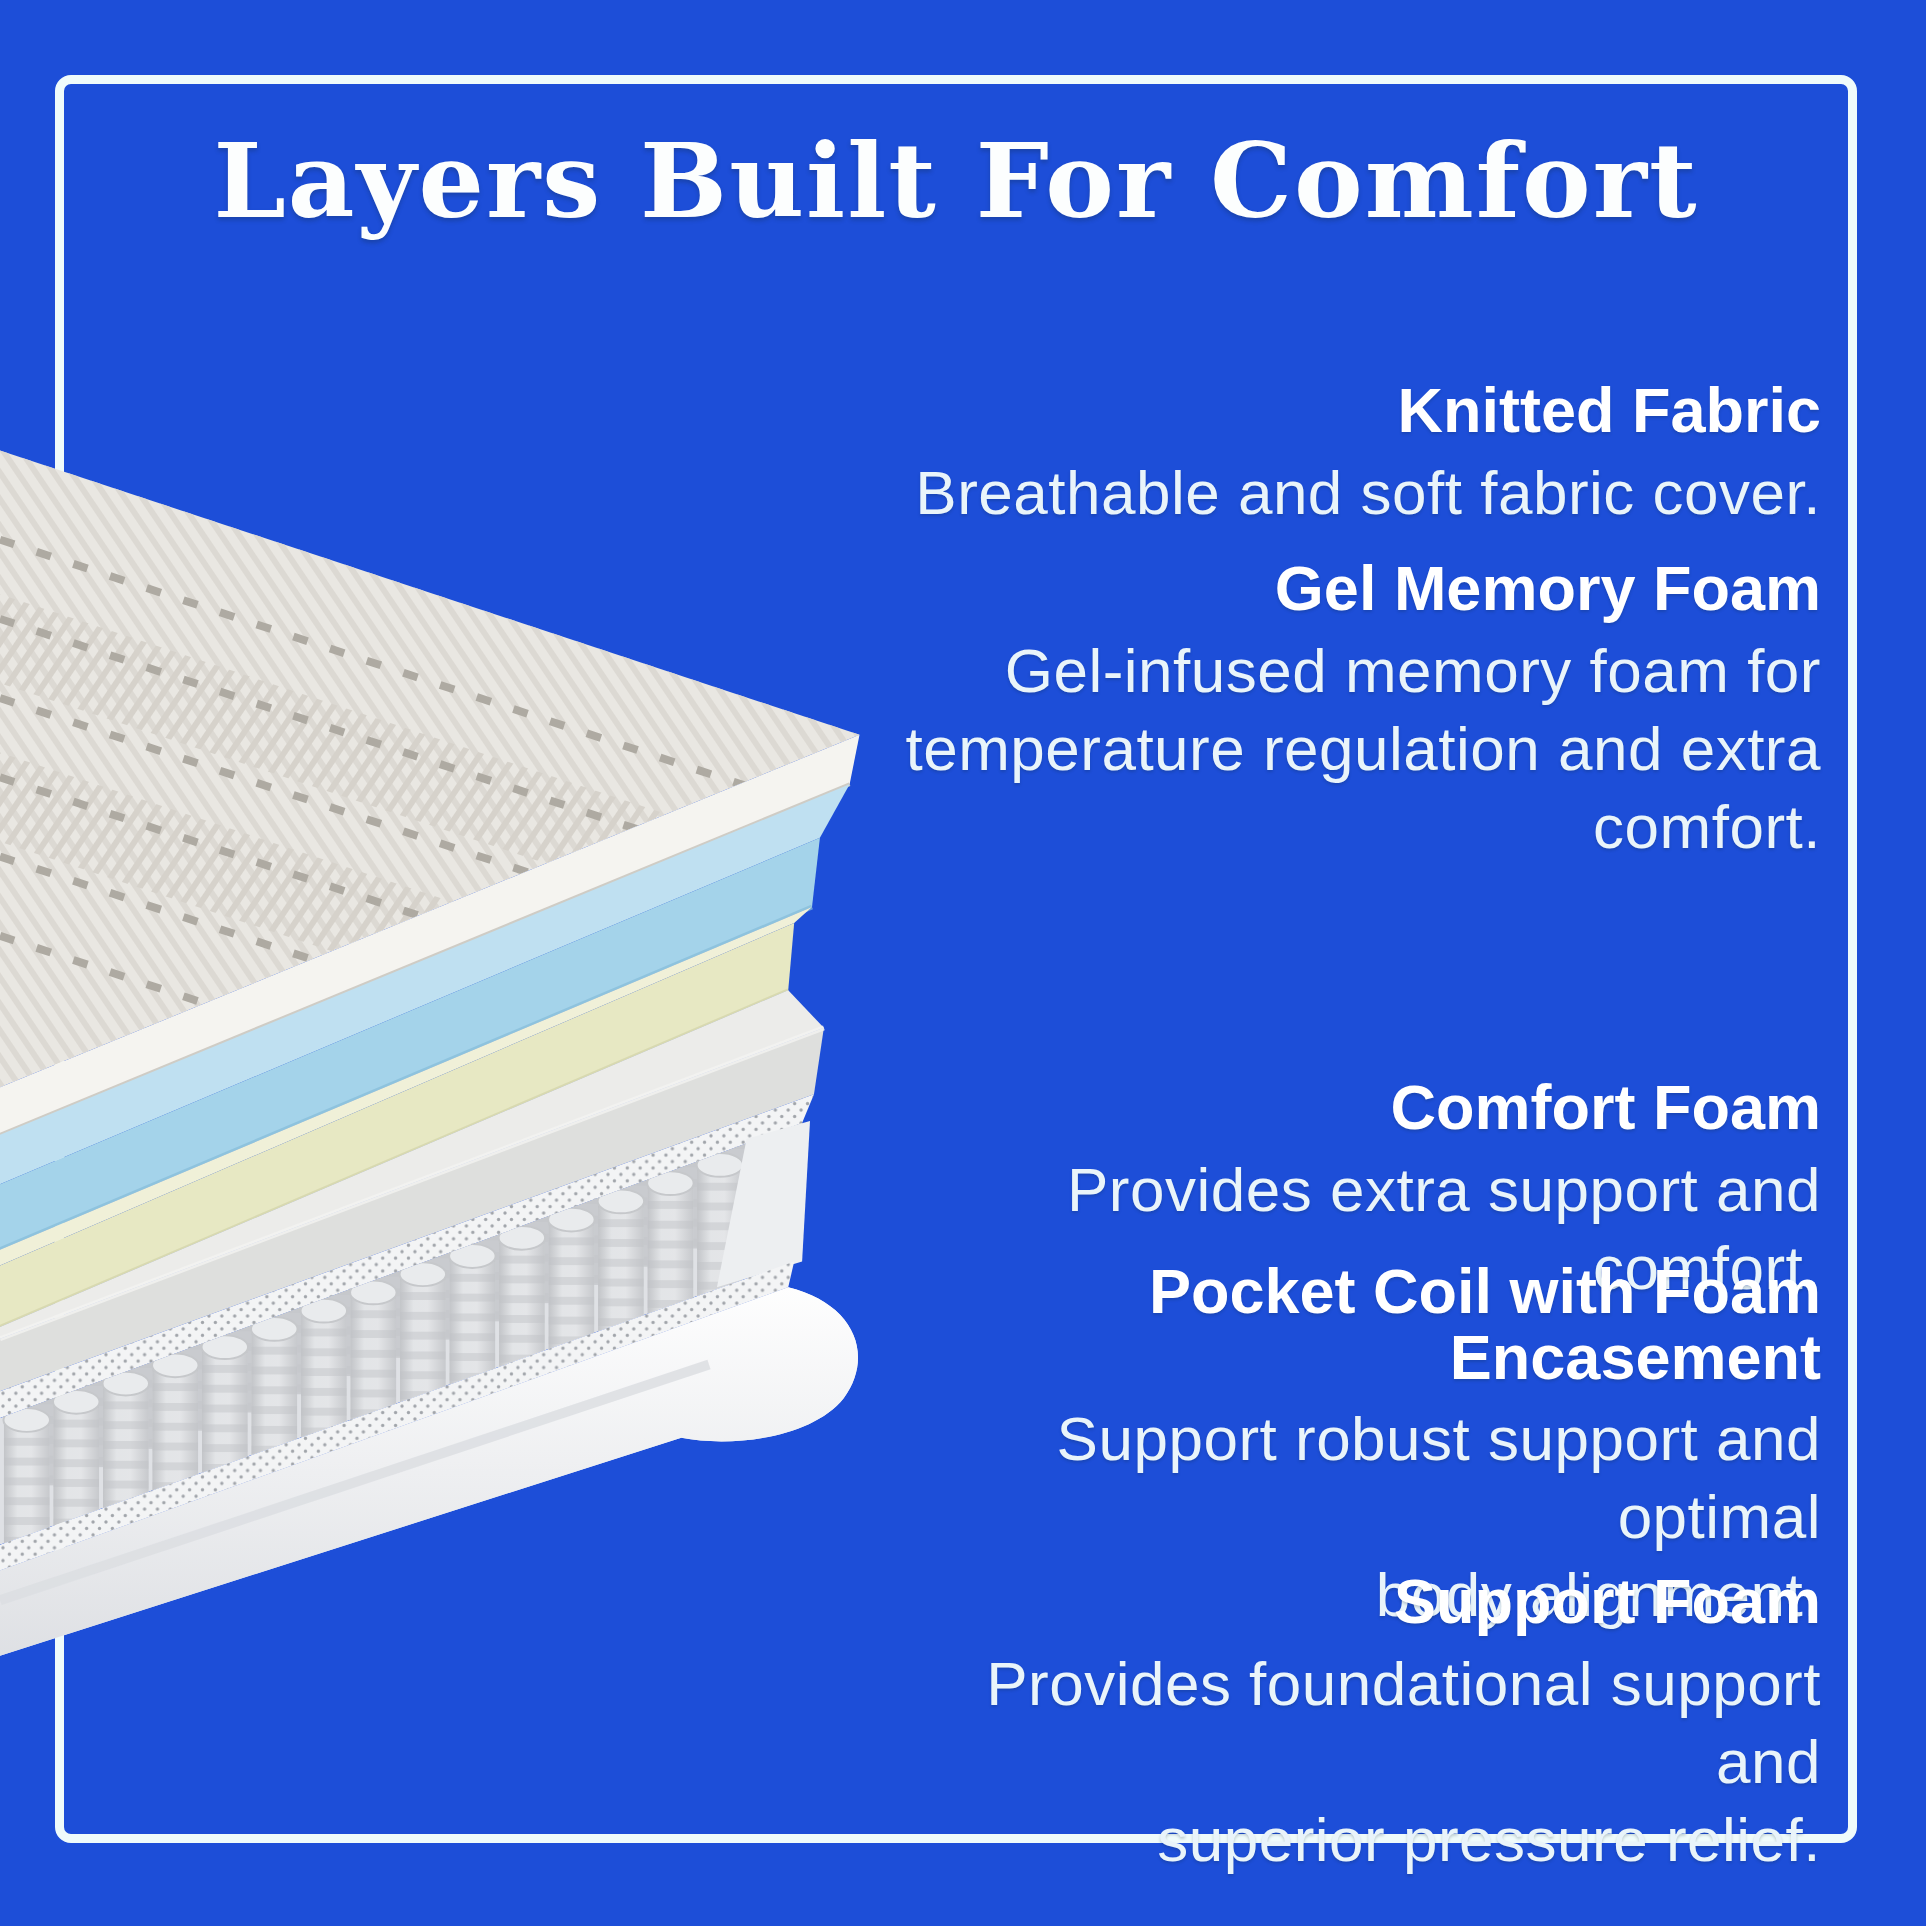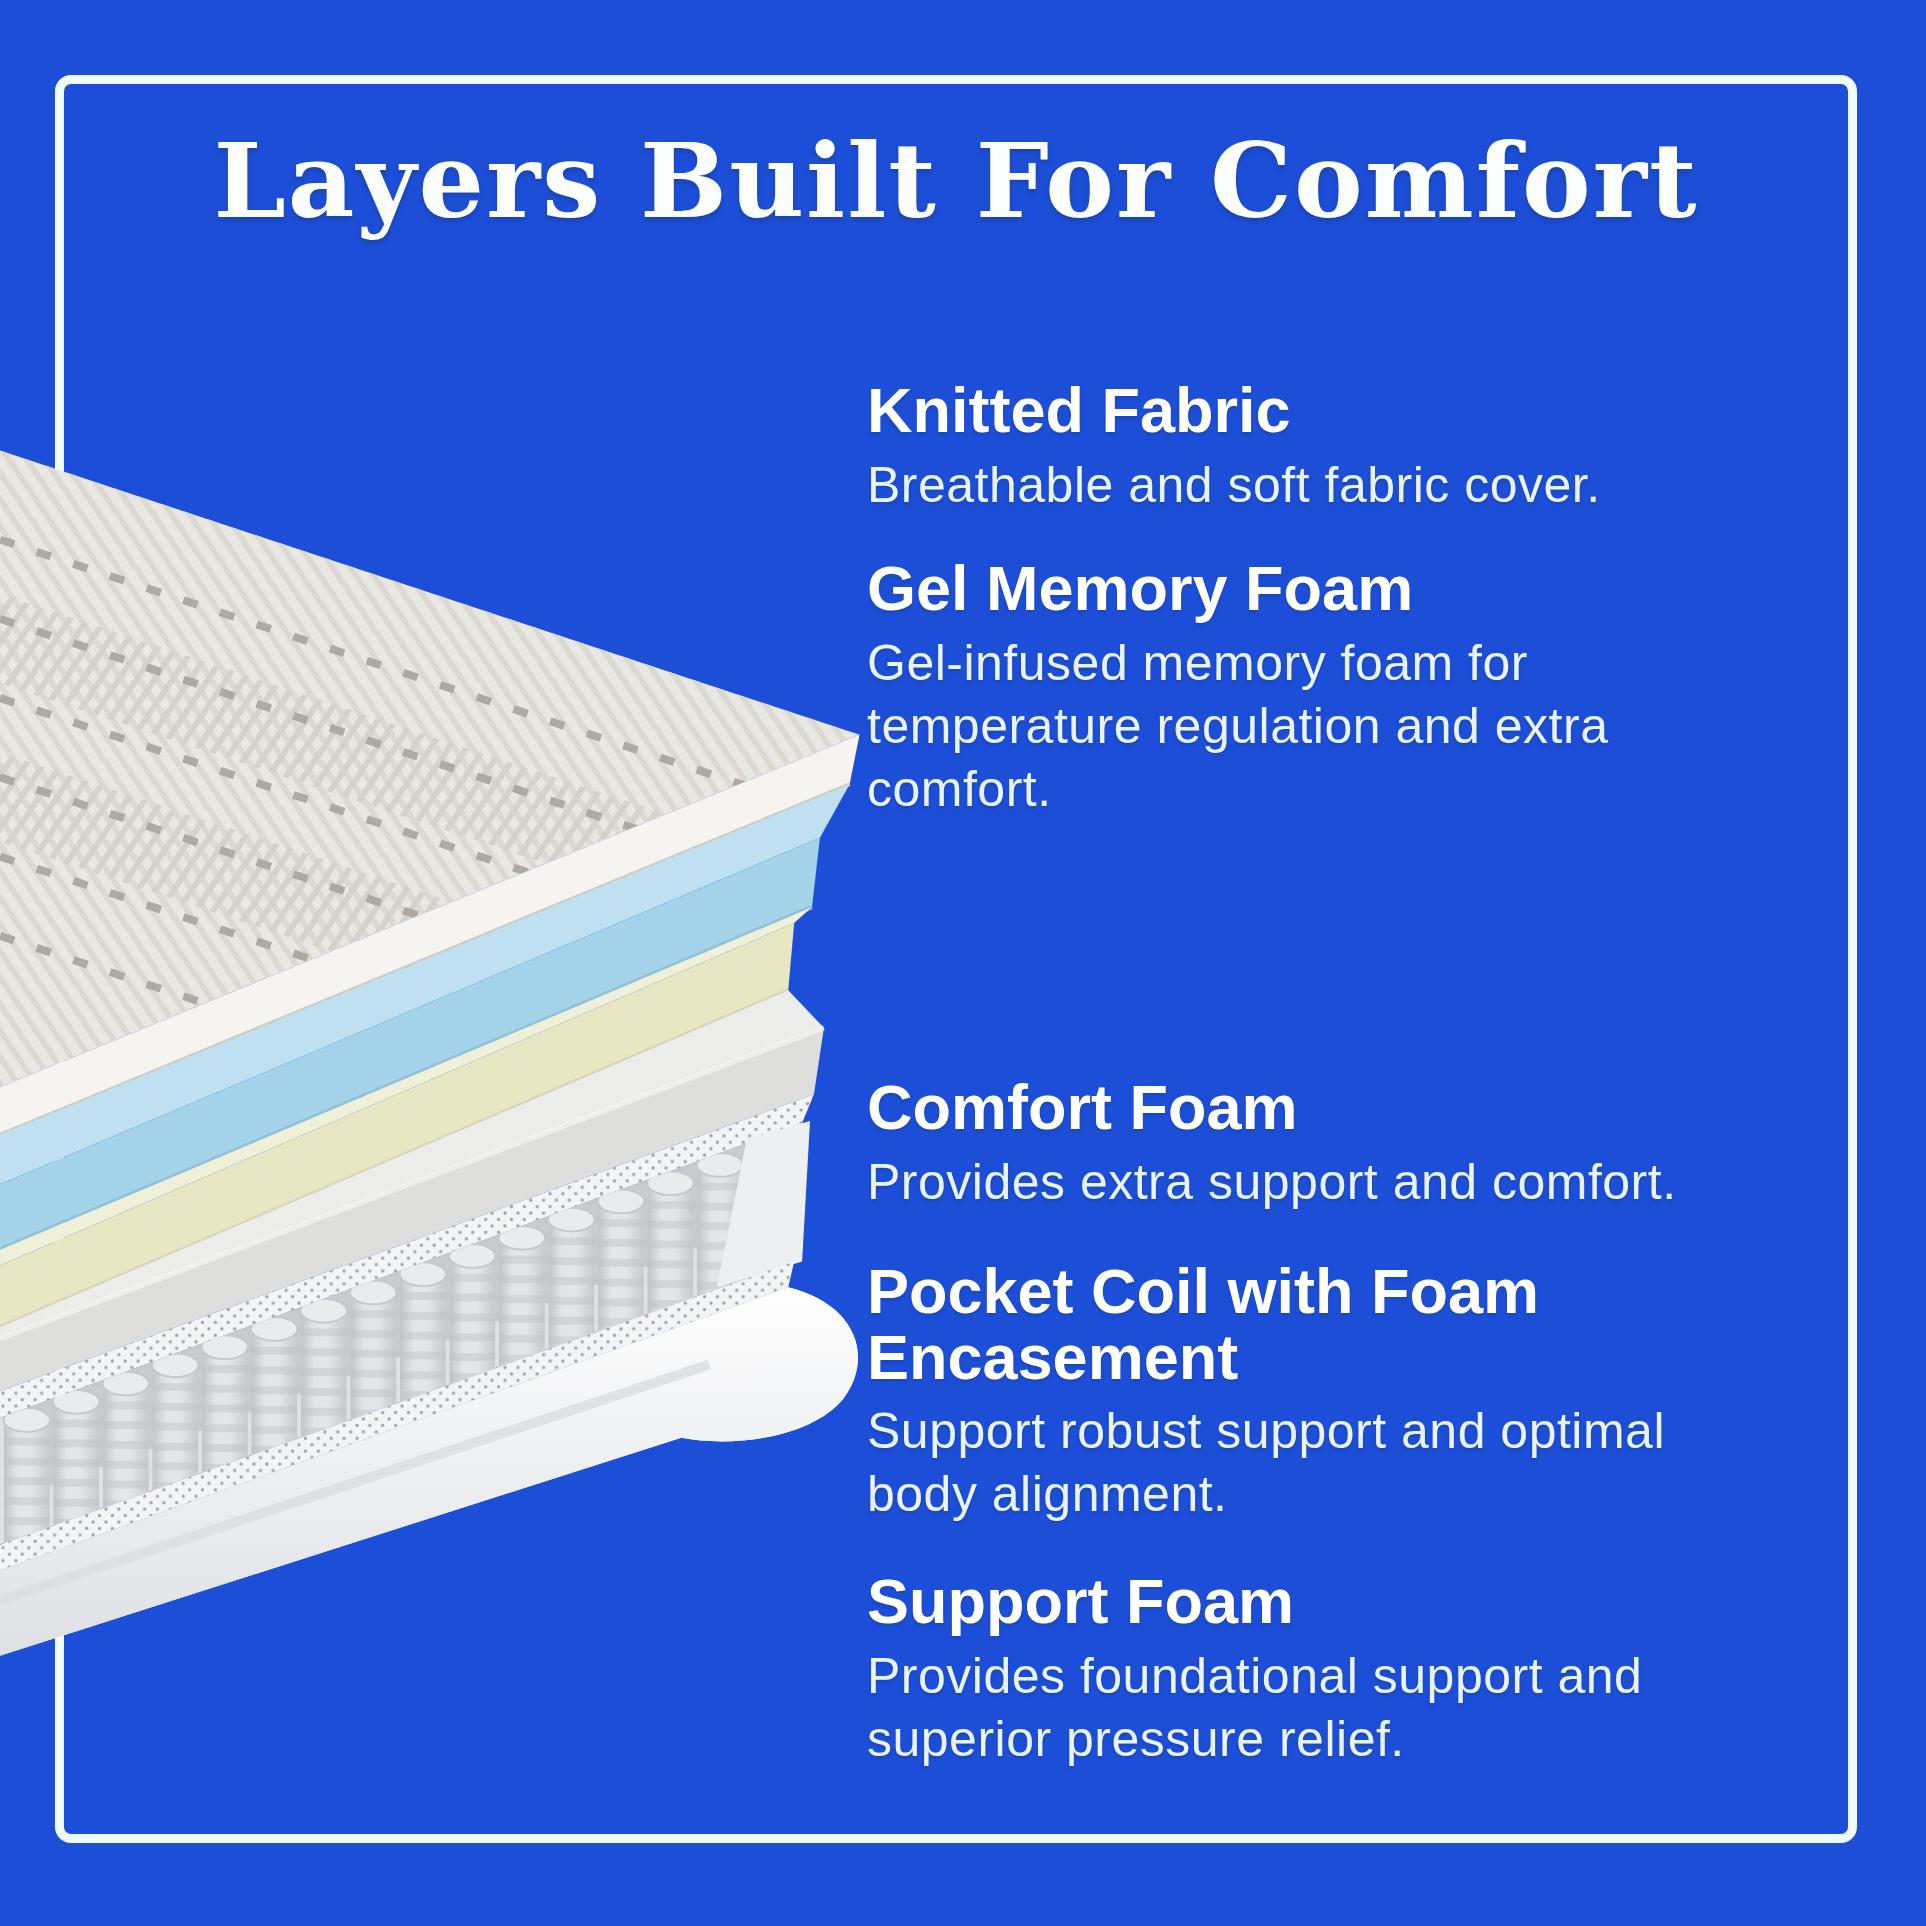--- a/index.html
+++ b/index.html
@@ -16,29 +16,29 @@
     position:absolute; left:65px; top:127px; width:1782px;
     text-align:center;
     font-family:"DejaVu Serif", serif; font-weight:bold;
     font-size:103px; line-height:1.05; letter-spacing:2px;
     color:#fcfefe; text-shadow:0 3px 4px rgba(15,40,60,.28);
     white-space:nowrap;
   }
   .illustration { position:absolute; left:0; top:0; width:1927px; height:1927px; pointer-events:none; }
   .sections { position:absolute; left:0; top:0; width:1927px; height:1927px; }
   .section {
-    position:absolute; right:139px; width:921px; 
+    position:absolute; right:106px; width:921px; text-align:right;
     color:#e9f4fa; text-shadow:0 2px 3px rgba(15,40,60,.22);
   }
   .section h2 {
     margin:0 0 10px 0; font-size:63px; line-height:1.04; font-weight:bold;
     color:#ffffff; white-space:pre-line;
   }
   .section p {
-    margin:0; font-size:50px; line-height:1.26; letter-spacing:0.5px;
+    margin:0; font-size:62px; line-height:1.26; letter-spacing:0.5px;
     white-space:pre-line;
   }
   .s1{top:378px} .s2{top:556px} .s3{top:896px} .s4{top:1075px} .s5{top:1259px} .s6{top:1569px}
 </style>
 </head>
 <body>
 
 <div class="canvas">
 
   <div class="frame"></div>

